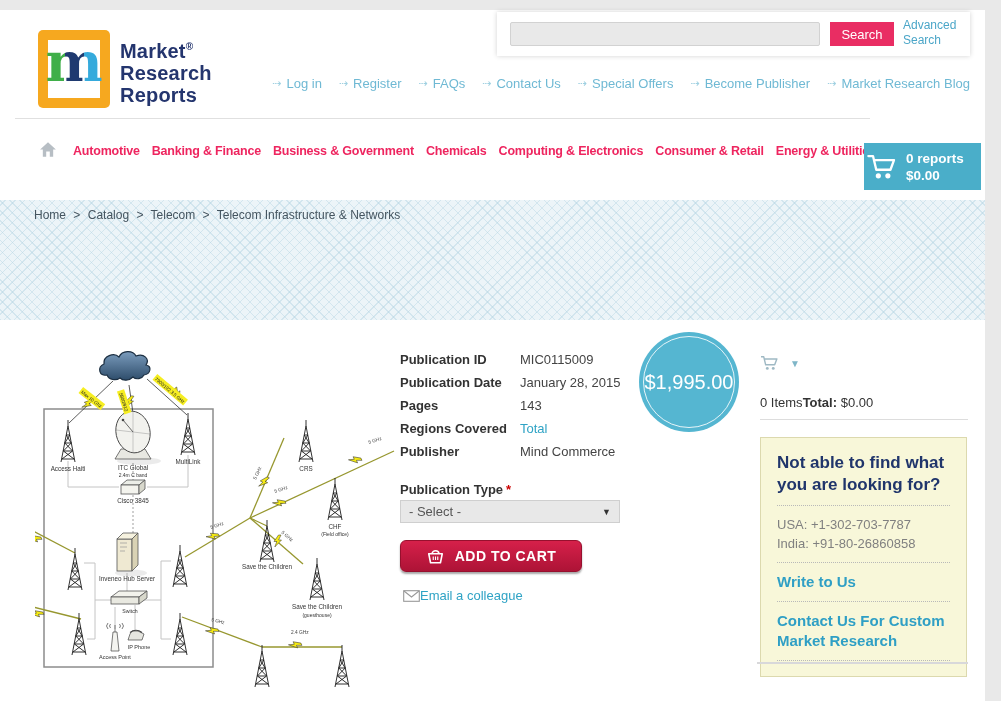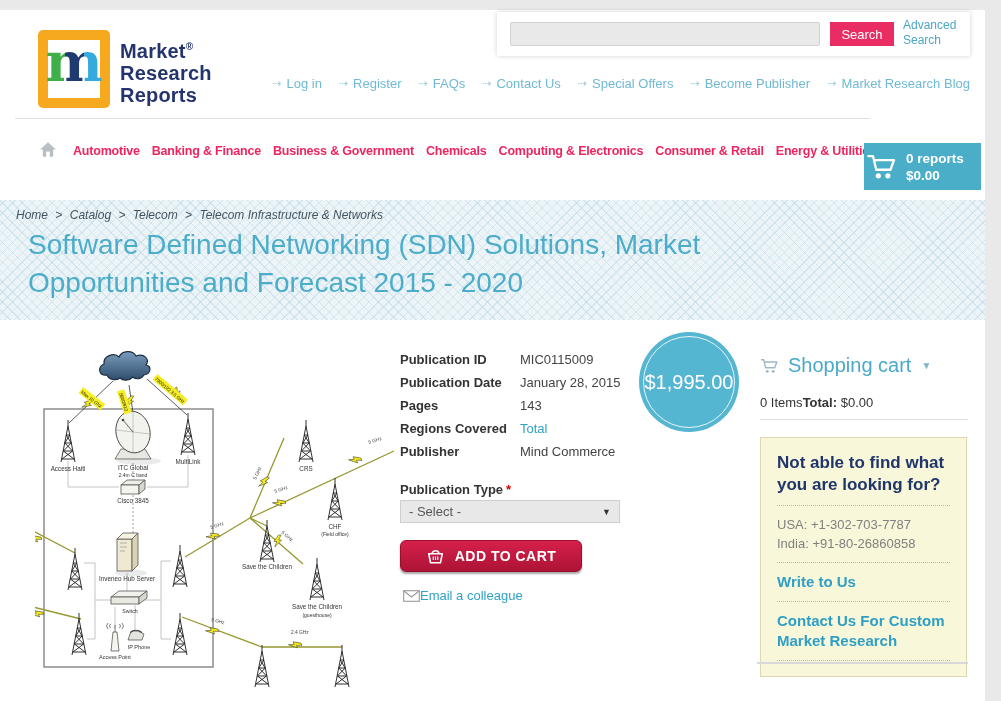--- a/index.html
+++ b/index.html
@@ -33,21 +33,21 @@
   .catrow1 { left:73px; top:134px; }
   .catrow2 { left:30px; top:167px; }
   .cartbox { position:absolute; left:864px; top:133px; width:117px; height:47px; background:#4aaec9; display:flex; align-items:center; padding-left:3px; cursor:pointer; }
   .cart-lines { color:#fff; font-size:13.5px; font-weight:bold; line-height:17px; margin-left:9px; }
 
   
   .hero { position:absolute; left:0; top:190px; width:985px; height:120px; background-color:#ecf4f8;
     background-image:
       repeating-linear-gradient(45deg, rgba(180,212,226,.45) 0 1px, transparent 1px 7px),
       repeating-linear-gradient(-45deg, rgba(180,212,226,.45) 0 1px, transparent 1px 7px);}
-  .breadcrumb { position:absolute; left:16px; top:8px; font-size:12px; color:#44545f;font-style:italic; }
+  .breadcrumb { position:absolute; left:34px; top:8px; font-size:12px; color:#44545f; }
   .breadcrumb a { color:#44545f; text-decoration:none; cursor:pointer; }
   .bc-sep { margin:0 4px; color:#44545f; }
   .page-title { position:absolute; left:28px; top:26px; width:770px; font-size:28px; line-height:38px; color:#4badc9; font-weight:normal; }
 
   
   .diagram { position:absolute; left:35px; top:327px; width:360px; height:358px; background:#fff; }
   .details { position:absolute; left:400px; top:342px; }
   .drow { display:flex; height:23px; align-items:flex-start; }
   .dlabel { width:120px; font-size:13px; font-weight:bold; color:#333; }
   .dvalue { font-size:13px; color:#444; }
@@ -168,21 +168,20 @@
     <div class="hero">
       <div class="breadcrumb">
         <a>Home</a>
         <span class="bc-sep">&gt;</span>
         <a>Catalog</a>
         <span class="bc-sep">&gt;</span>
         <a>Telecom</a>
         <span class="bc-sep">&gt;</span>
         <a>Telecom Infrastructure &amp; Networks</a>
       </div>
-      <h1 class="page-title">Software Defined Networking (SDN) Solutions, Market Opportunities and Forecast 2015 - 2020</h1>
     </div>
 
     <svg class="diagram" viewBox="0 0 360 358">
       <defs>
         <g id="tw" stroke="#1a1a1a" stroke-width="0.9" fill="none">
           <line x1="9" y1="0" x2="9" y2="6"></line>
           <path d="M9,6 L2,42 M9,6 L16,42"></path>
           <path d="M7.2,15 H10.8 M5.8,23 H12.2 M4.4,31 H13.6 M3,39 H15"></path>
           <path d="M7.2,15 L12.2,23 M10.8,15 L5.8,23 M5.8,23 L13.6,31 M12.2,23 L4.4,31 M4.4,31 L15,39 M13.6,31 L3,39"></path>
         </g>
@@ -390,21 +389,20 @@
     <div class="price-badge">
       <span>$1,995.00</span>
     </div>
 
     <div class="cp-head">
       <svg width="20" height="18" viewBox="0 0 22 20">
         <path d="M1,3 h3 l2.2,9 h10 l2.4,-6.5 h-13.4" fill="none" stroke="#9fb9c4" stroke-width="1.6" stroke-linejoin="round"></path>
         <circle cx="8" cy="16" r="1.6" fill="#9fb9c4"></circle>
           <circle cx="14.6" cy="16" r="1.6" fill="#9fb9c4"></circle>
       </svg>
-      <span class="cp-title">Shopping cart</span>
       <span class="cp-caret">▼</span>
     </div>
     <div class="cp-items">
       <span>0 Items</span><b>Total:</b>
       <span>$0.00</span>
     </div>
     <div class="cp-rule"></div>
 
     <div class="helpbox">
       <div class="hb-head">Not able to find what you are looking for?</div>

